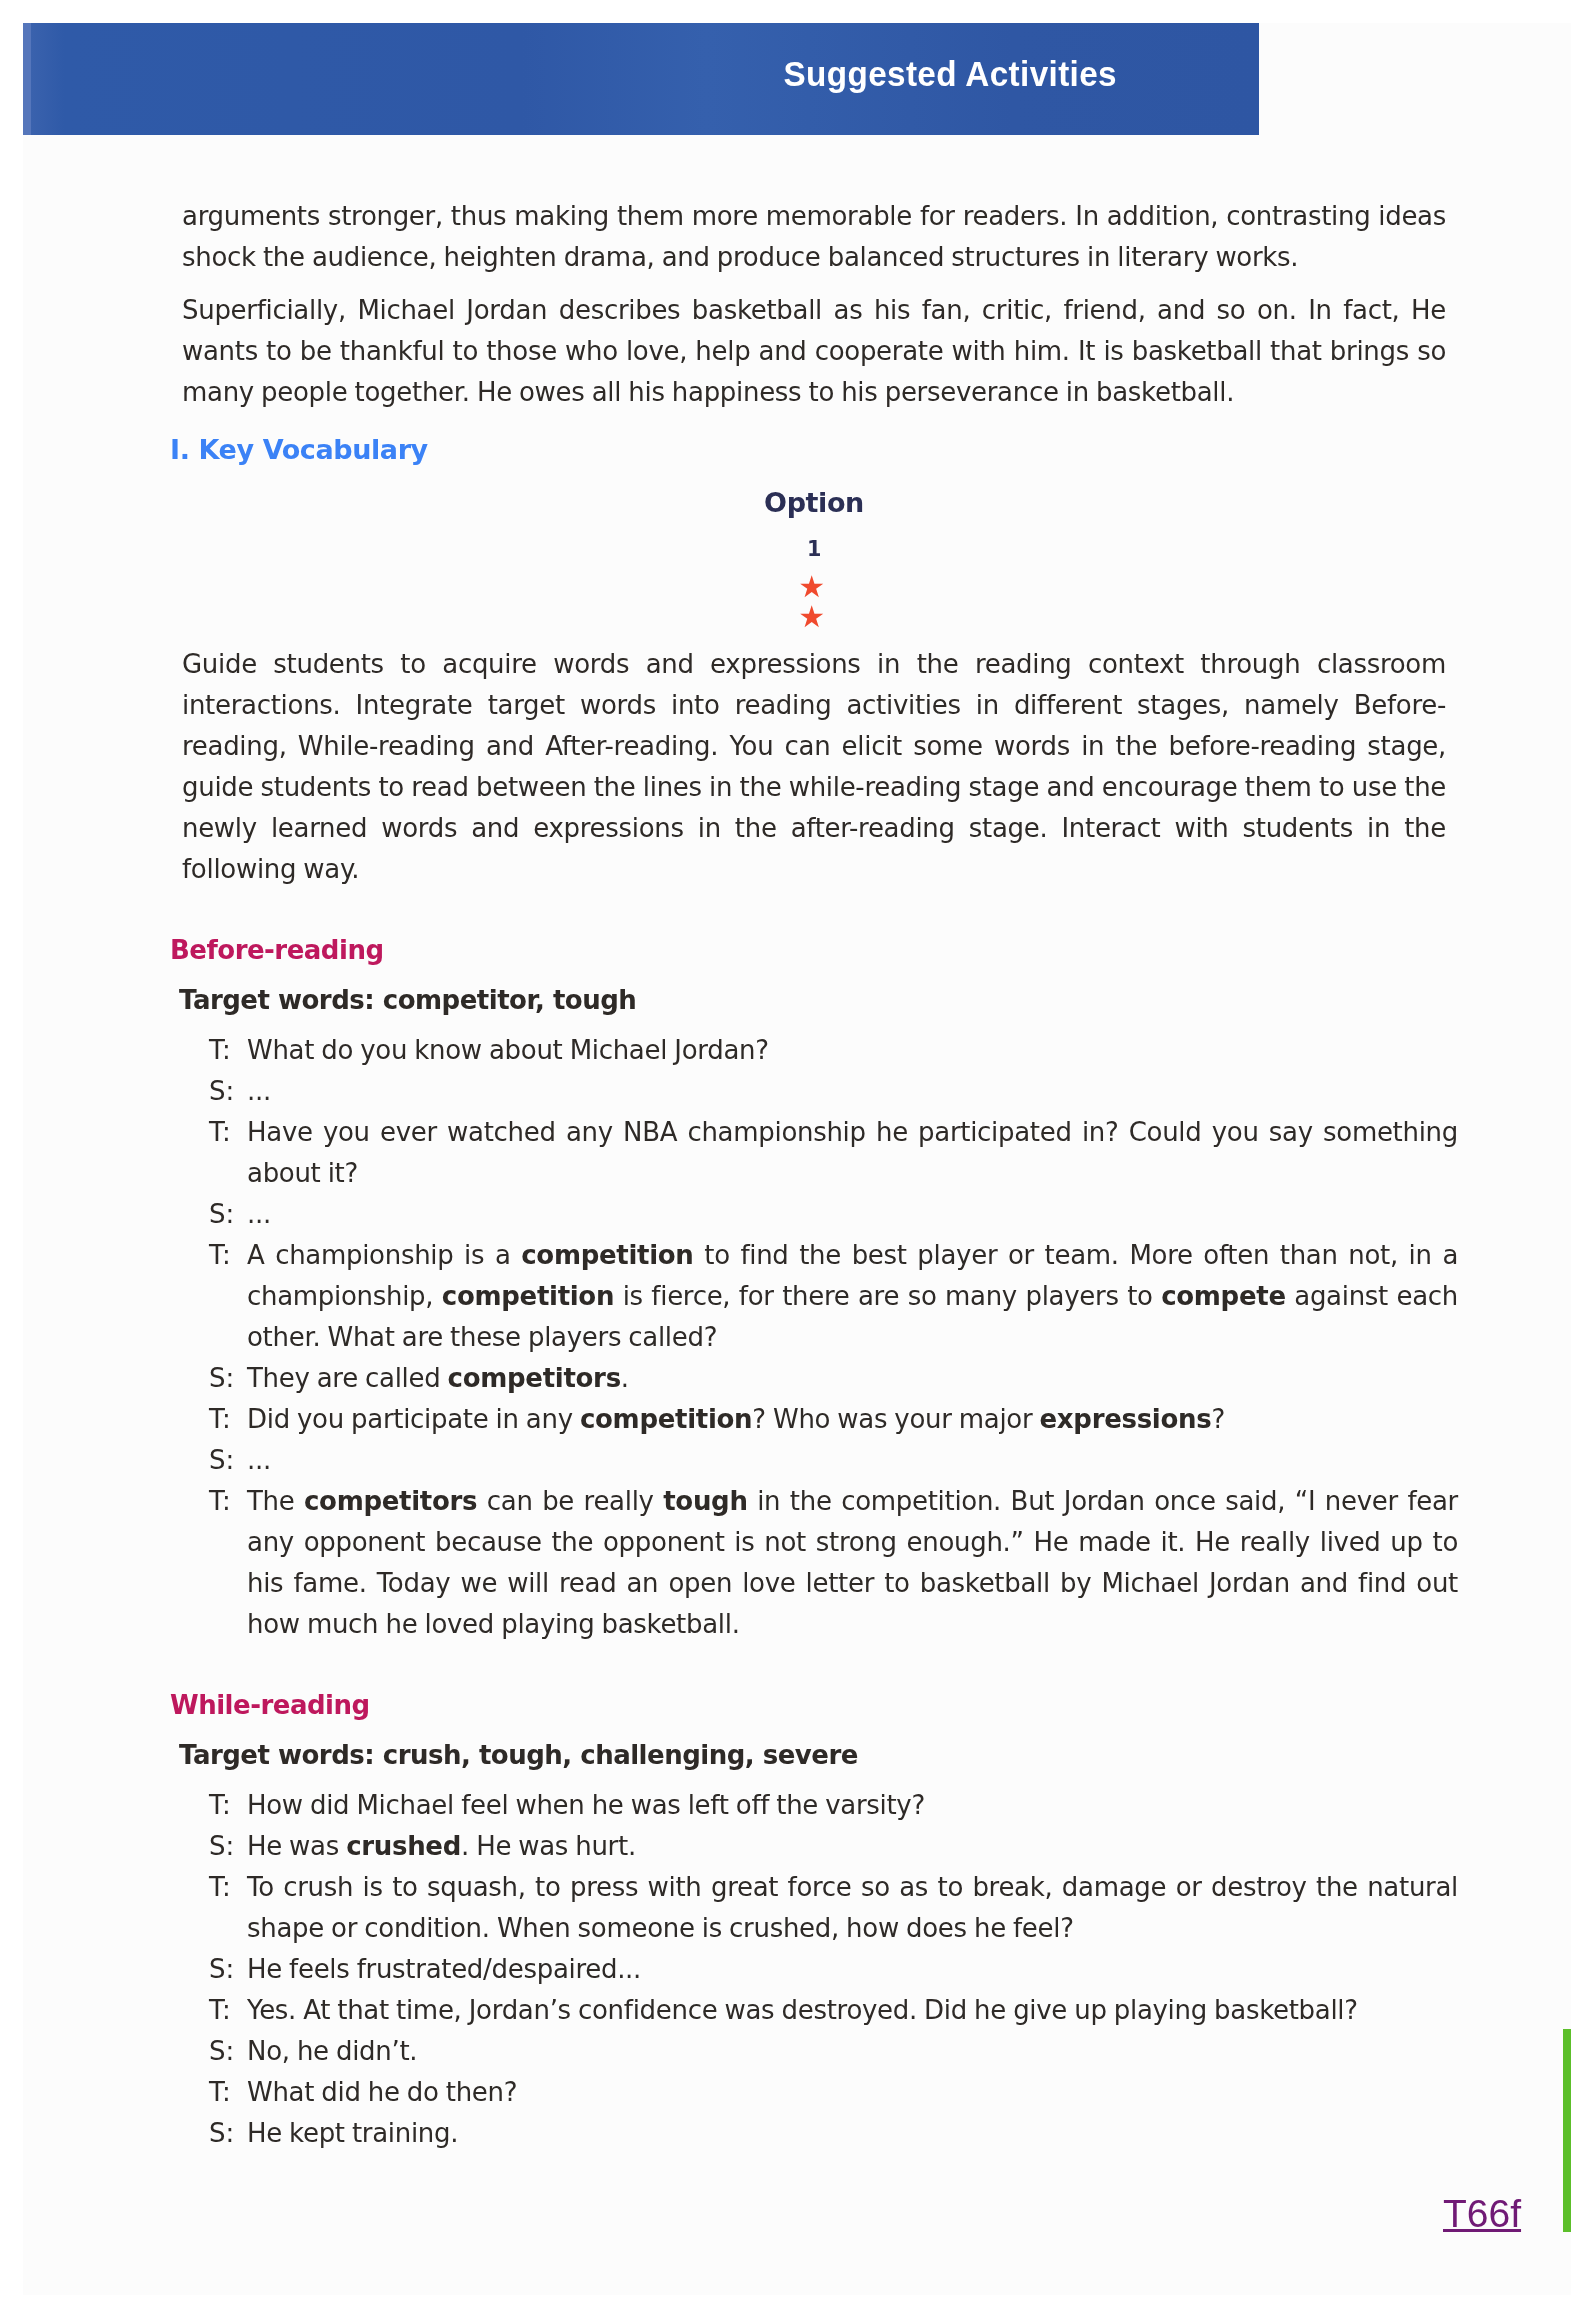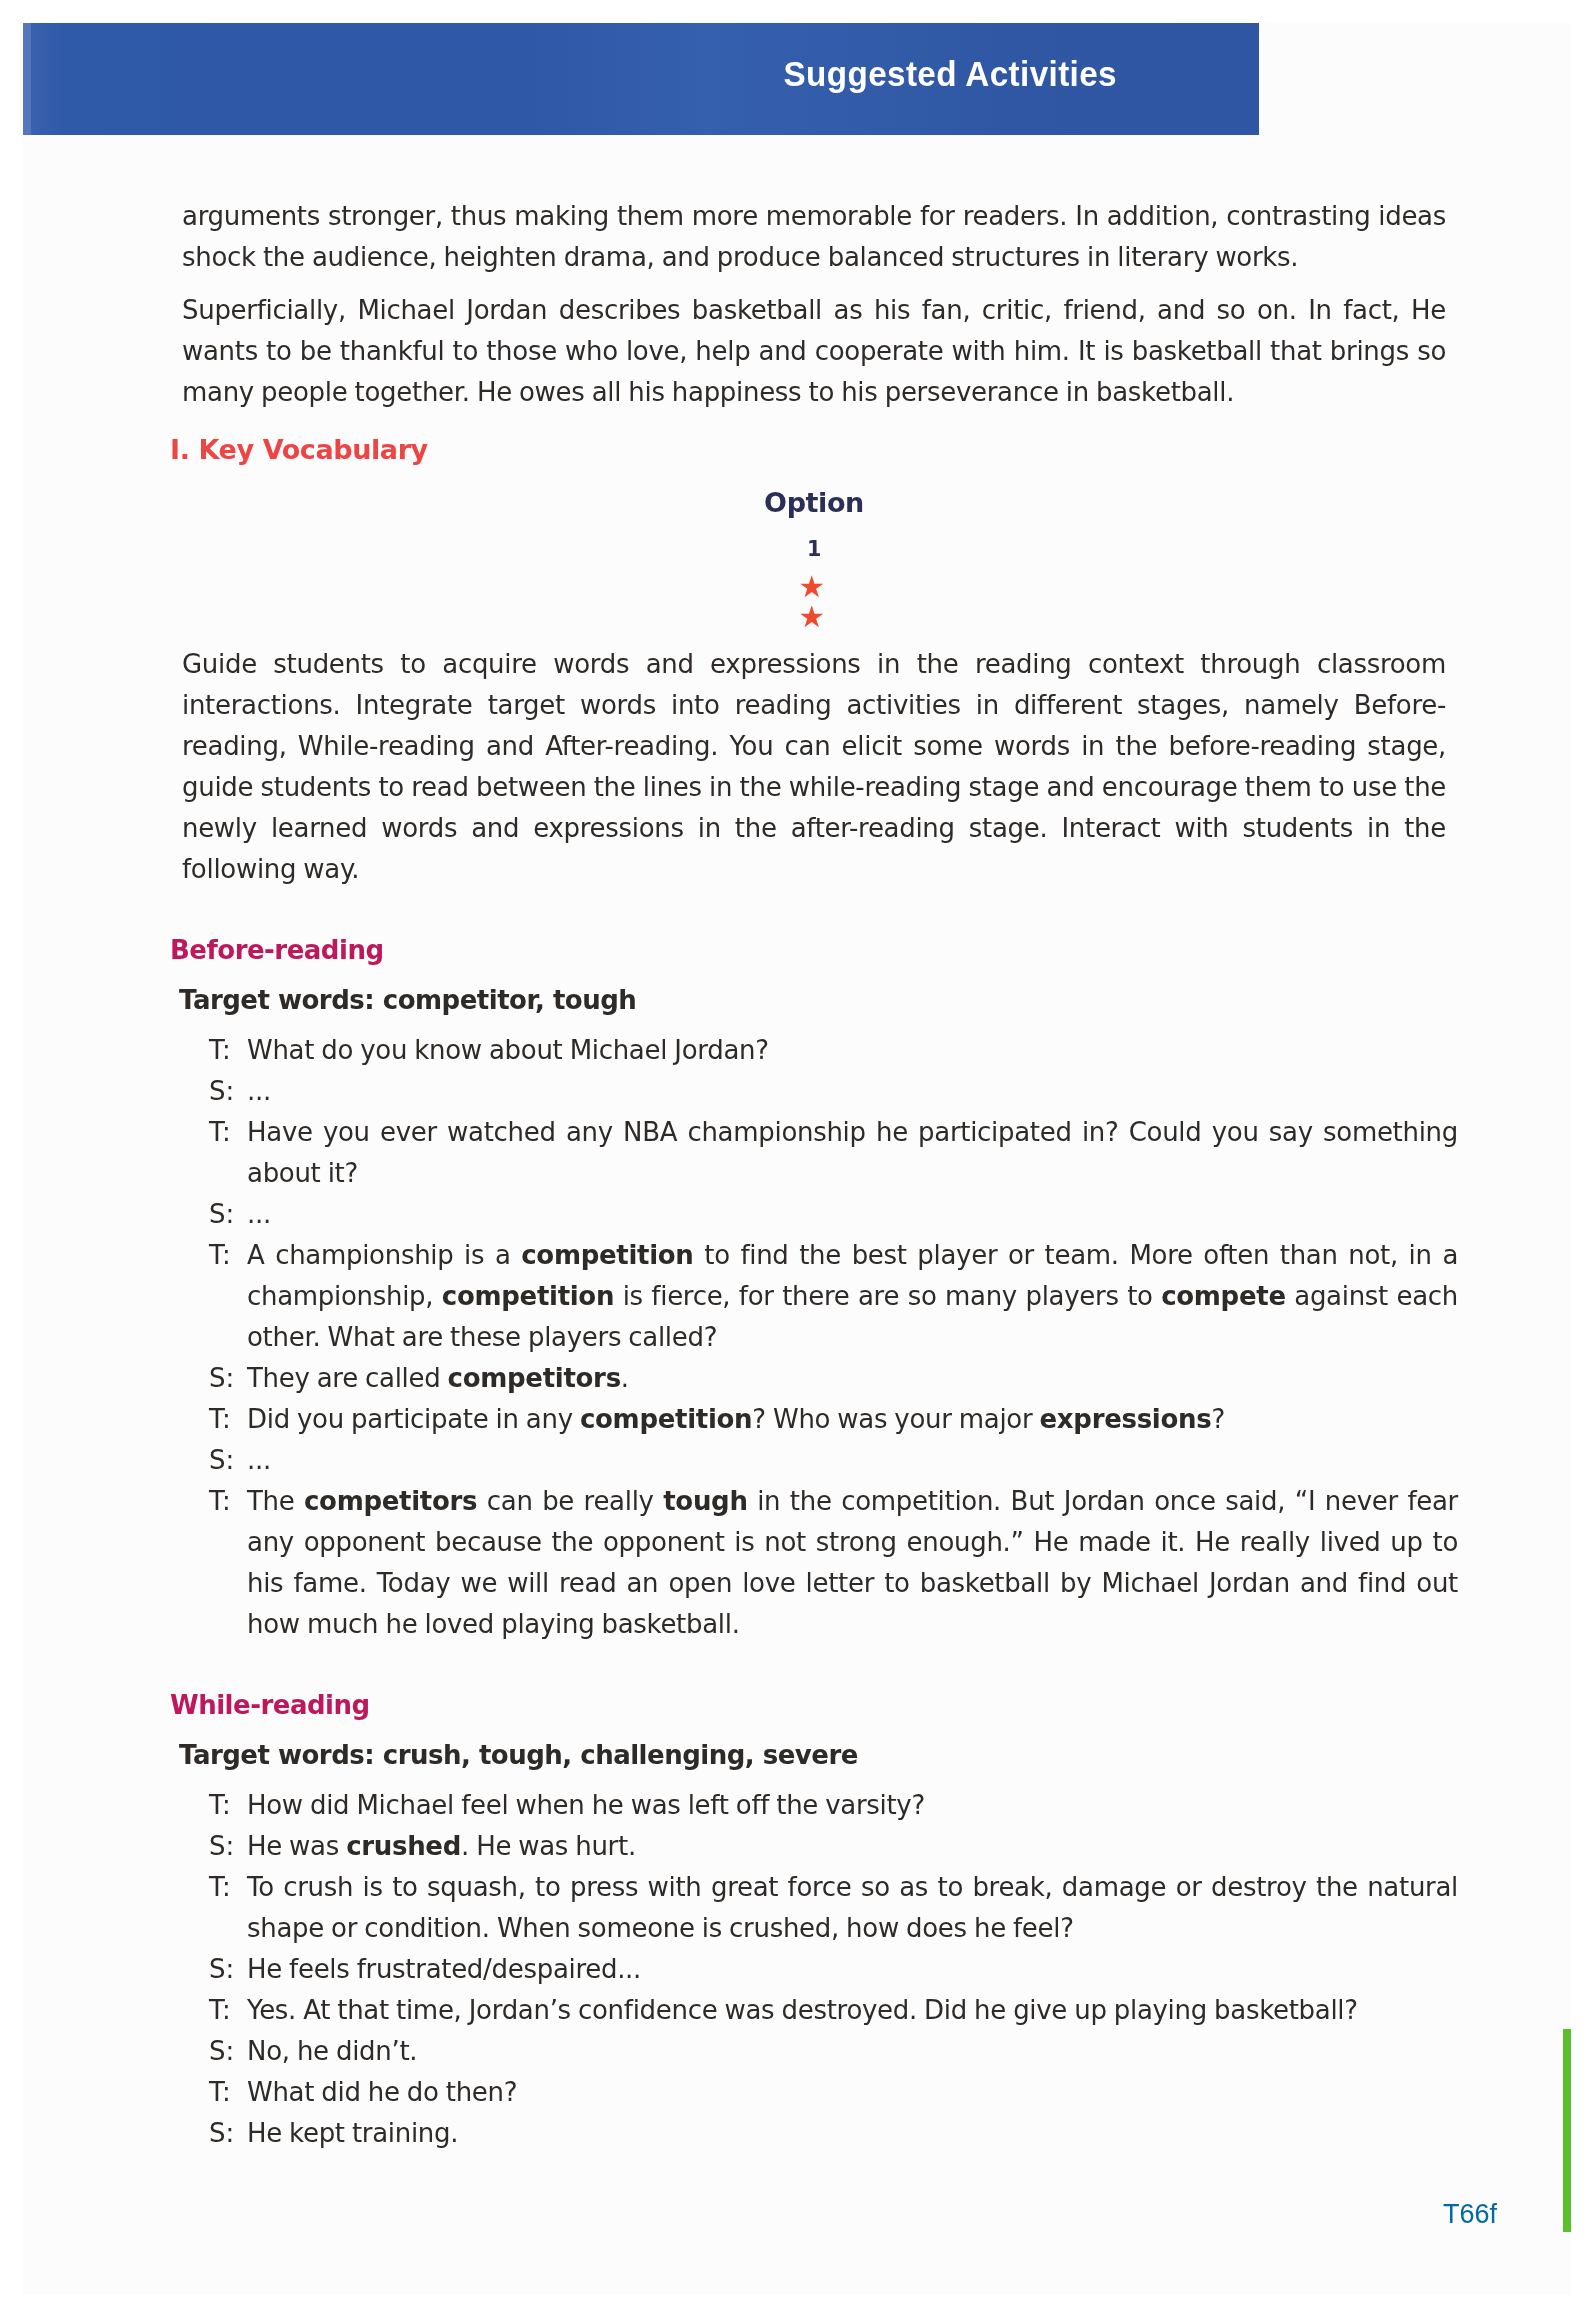--- a/index.html
+++ b/index.html
@@ -66,21 +66,21 @@
       color: #2b2f55;
       font-family: "DejaVu Sans", sans-serif;
       font-weight: normal;
       font-size: 41px;
       line-height: 66px;
       letter-spacing: -0.8px;
       height: 66px;
     }
     .sub-title {
       margin: 10px 0 0 0;
-      color: #ef4444;
+      color: #3b82f6;
       font-weight: bold;
       font-size: 27px;
       line-height: 50px;
       letter-spacing: -0.4px;
     }
     .option {
       margin: 5px 0 0 0;
       color: #2b2f55;
       font-weight: bold;
       font-size: 27px;
@@ -136,24 +136,25 @@
       flex: 1;
       text-align: justify;
       letter-spacing: -0.3px;
       word-spacing: -0.8px;
     }
     .utter b { font-weight: bold; }
     .page-number {
       position: absolute;
       left: 1443px;
       top: 2196px;
-      color: #0369a1;
+      color: #701a75;
       font-family: "Liberation Sans", "DejaVu Sans", sans-serif;
-      font-size: 27px;
+      font-size: 39px;
       line-height: 36px;
+      text-decoration: underline;
     }
     .green-bar {
       position: absolute;
       left: 1563px;
       top: 2029px;
       width: 8.3px;
       height: 203px;
       background: #5cbf2a;
     }
   </style>

